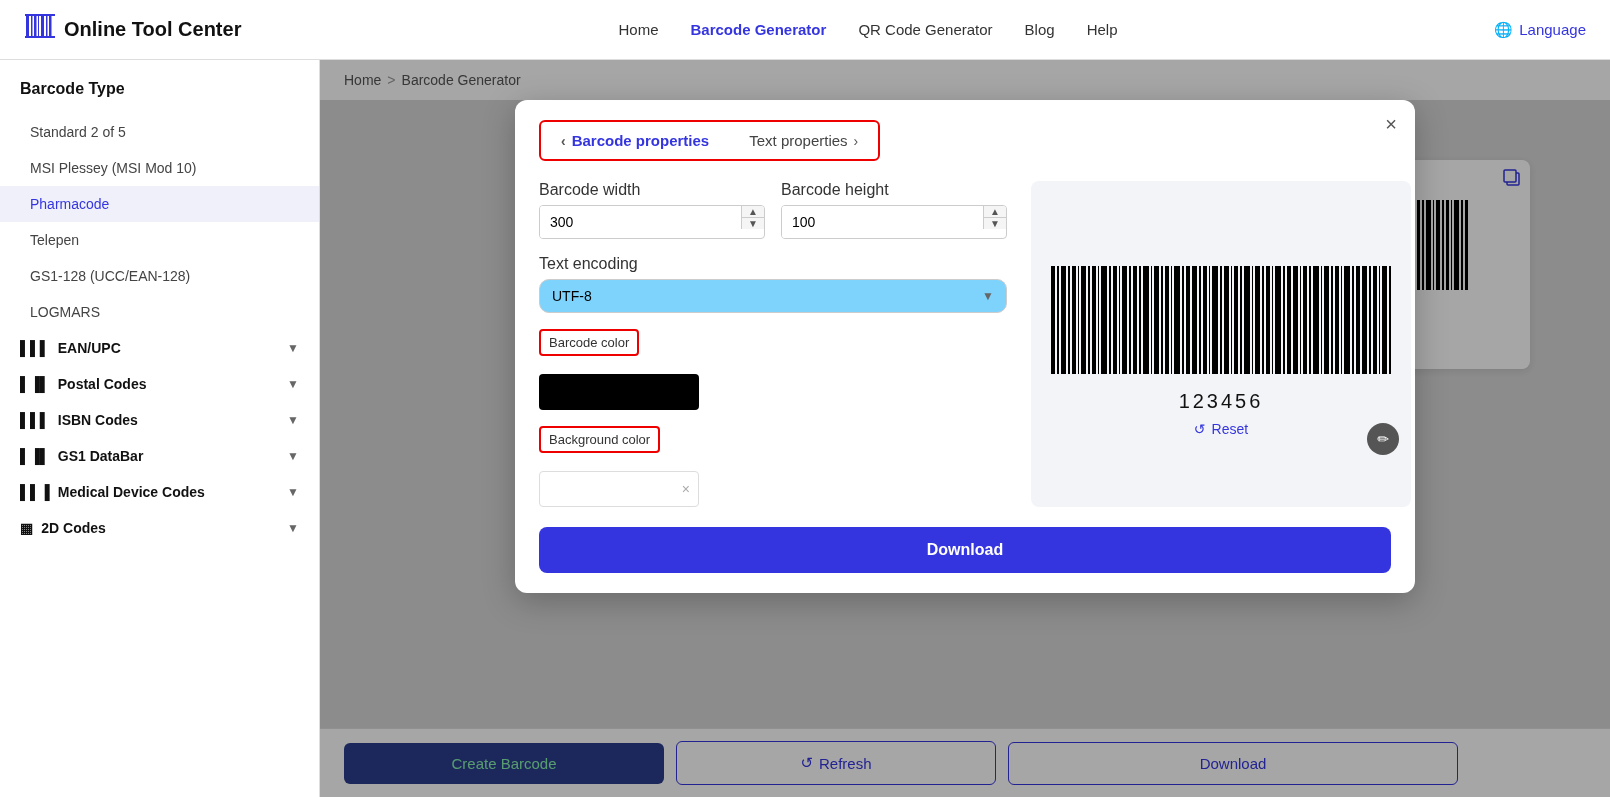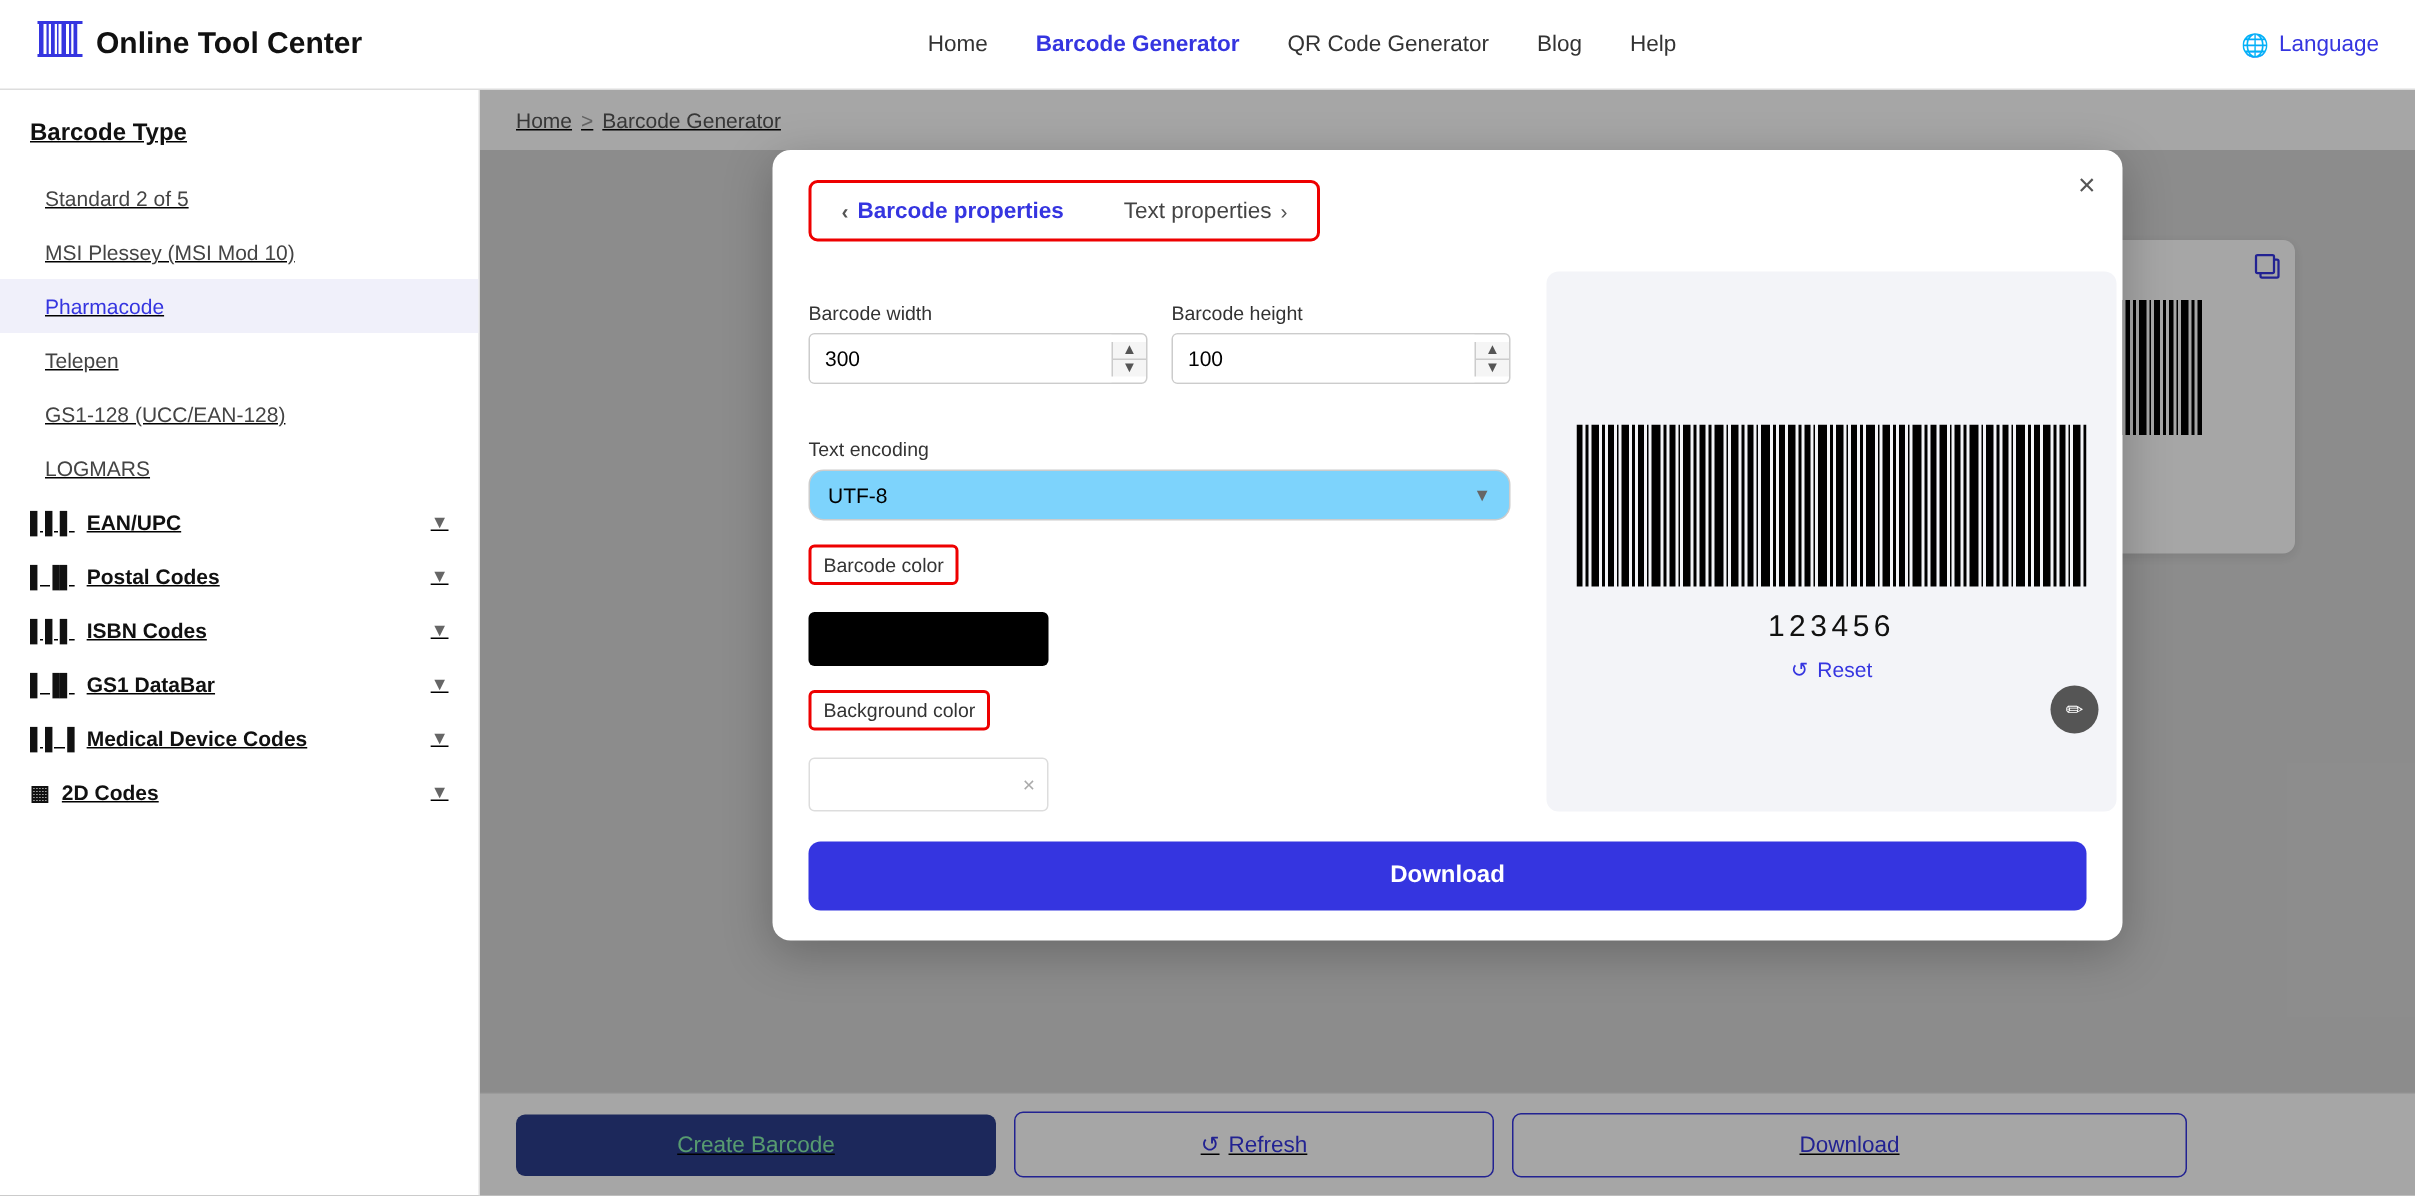--- a/index.html
+++ b/index.html
@@ -52,21 +52,20 @@
       color: #3535e0;
       cursor: pointer;
       font-size: 15px;
     }
 
     
     .main {
       display: flex;
       height: calc(797px - 60px);
       position: relative;
-      text-decoration: underline;
     }
 
     
     .sidebar {
       width: 320px;
       background: #fff;
       border-right: 1px solid #ddd;
       padding: 20px 0;
       overflow-y: auto;
       flex-shrink: 0;
@@ -310,28 +309,27 @@
       display: flex;
       gap: 16px;
     }
     .form-group {
       display: flex;
       flex-direction: column;
       gap: 6px;
       flex: 1;
     }
     .form-label {
-      font-size: 13px;
+      font-size: 16px;
       color: #333;
       font-weight: 500;
-      margin-top: 20px;
     }
     .number-input-wrap {
       display: flex;
-      align-items: center;
+      align-items: flex-start;
       border: 1px solid #ccc;
       border-radius: 4px;
       overflow: hidden;
     }
     .number-input {
       border: none;
       padding: 8px 10px;
       font-size: 14px;
       flex: 1;
       outline: none;

